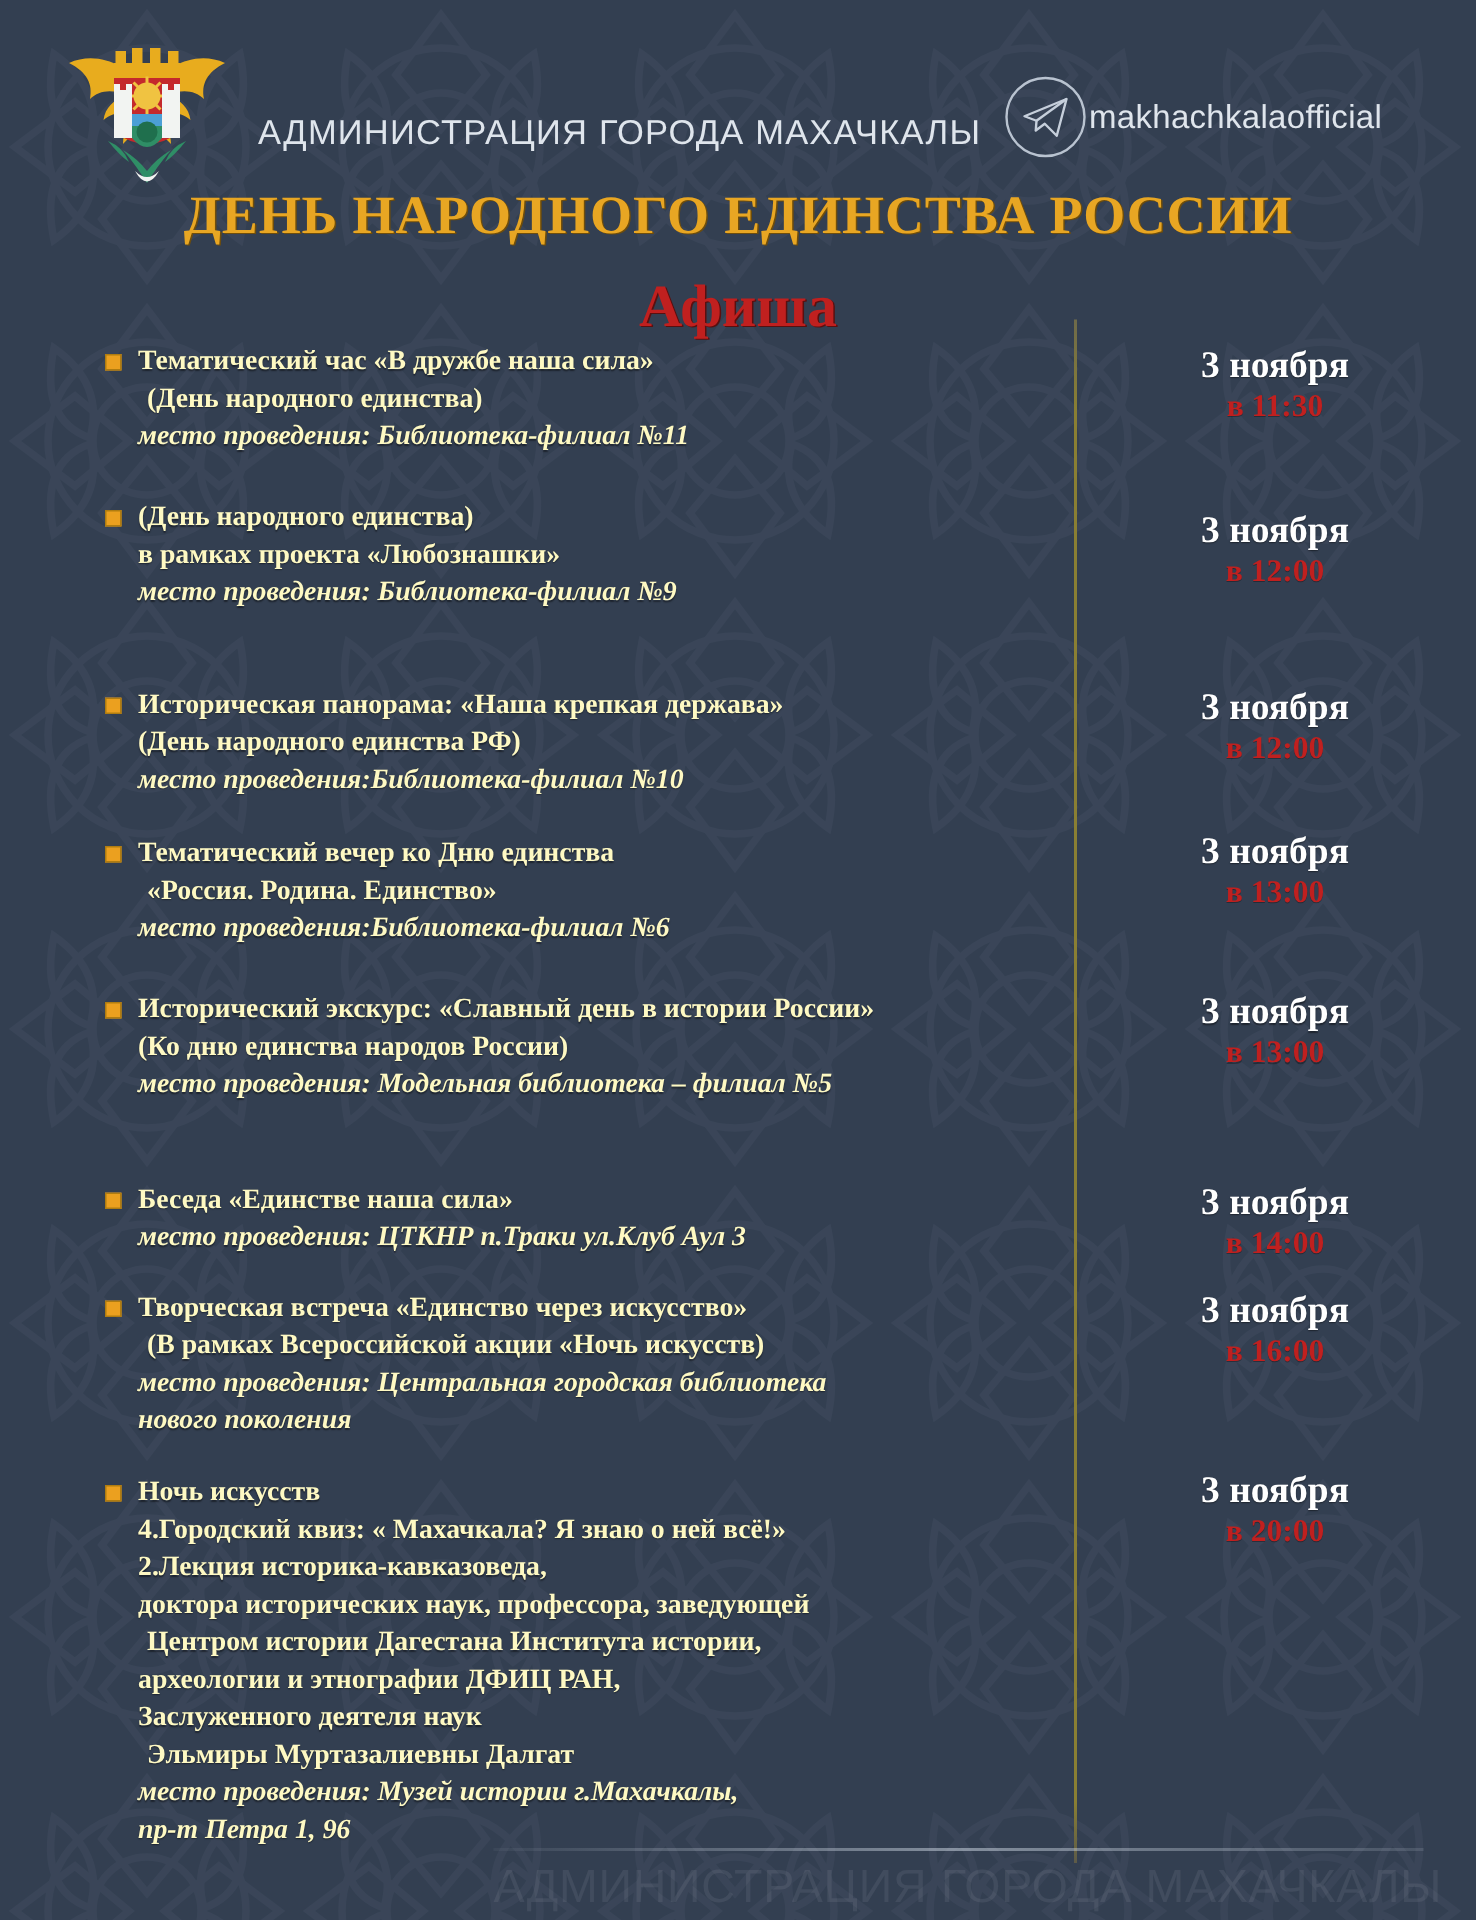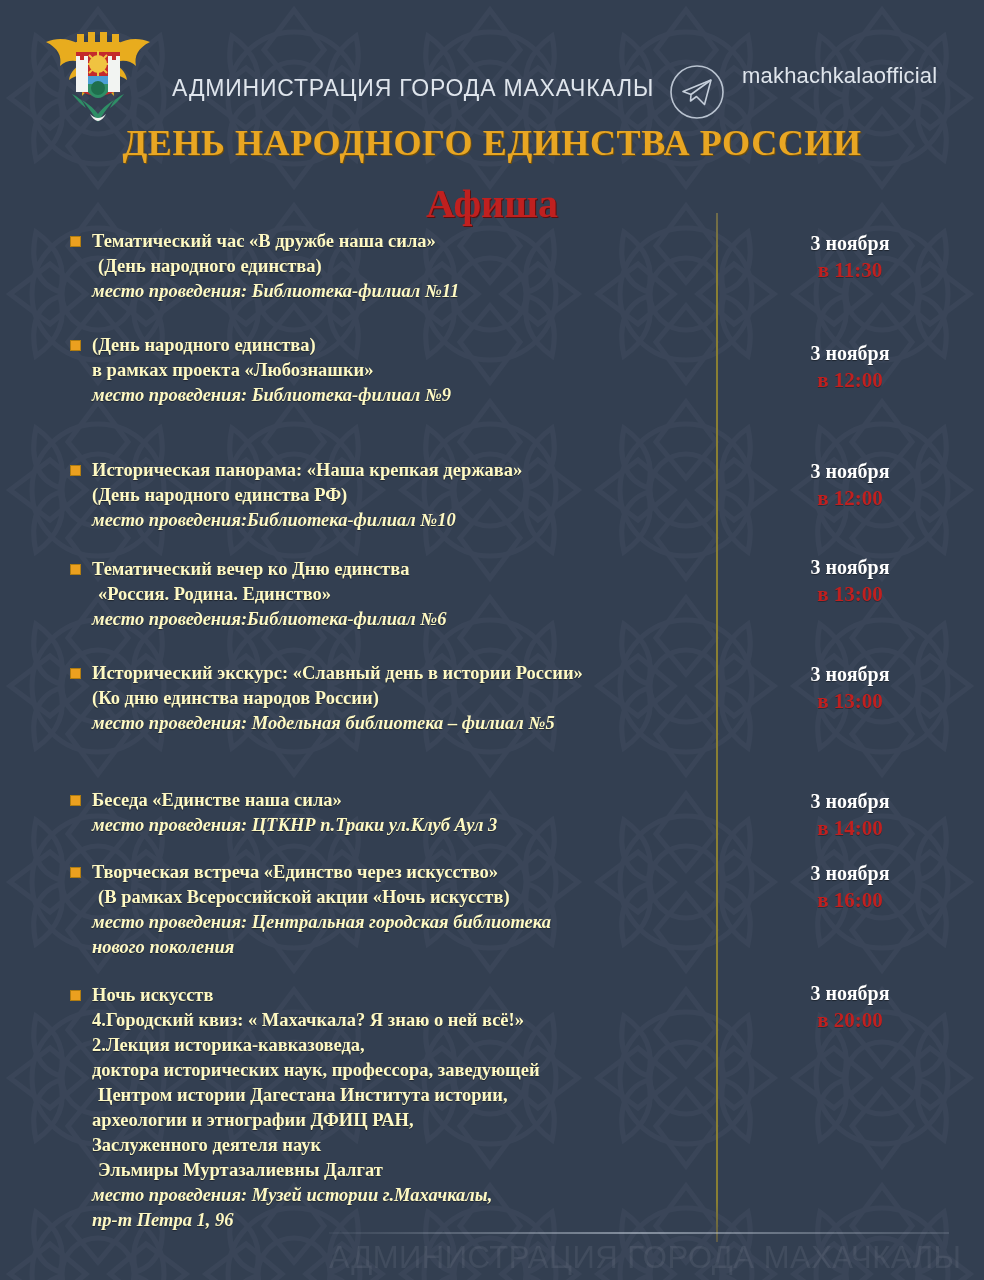--- a/index.html
+++ b/index.html
@@ -52,23 +52,23 @@
     top: 51px;
     font-family: "Liberation Sans", sans-serif;
     font-size: 23px;
     letter-spacing: 0.8px;
     color: #dfe5ec;
     white-space: nowrap;
   }
   .tg-block {
     position: absolute;
     left: 668px;
-    top: 39px;
+    top: 25px;
     display: flex;
-    gap: 16px;
+    align-items: center;
   }
   .tg-icon {
     width: 58px;
     height: 58px;
     flex: 0 0 58px;
   }
   .tg-handle {
     font-family: "Liberation Sans", sans-serif;
     font-size: 22px;
     color: #dfe5ec;
@@ -158,21 +158,21 @@
     top: 0;
     width: 268px;
   }
   .date-item {
     position: absolute;
     width: 268px;
     text-align: center;
   }
   .date-day {
     color: #ffffff;
-    font-size: 20px;
+    font-size: 25px;
     font-weight: bold;
     line-height: 27px;
     text-shadow: 0 1px 1px rgba(0,0,0,0.45);
   }
   .date-time {
     color: #c0201f;
     font-size: 21px;
     font-weight: bold;
     line-height: 27px;
     text-shadow: 0 1px 0 rgba(0,0,0,0.3);

